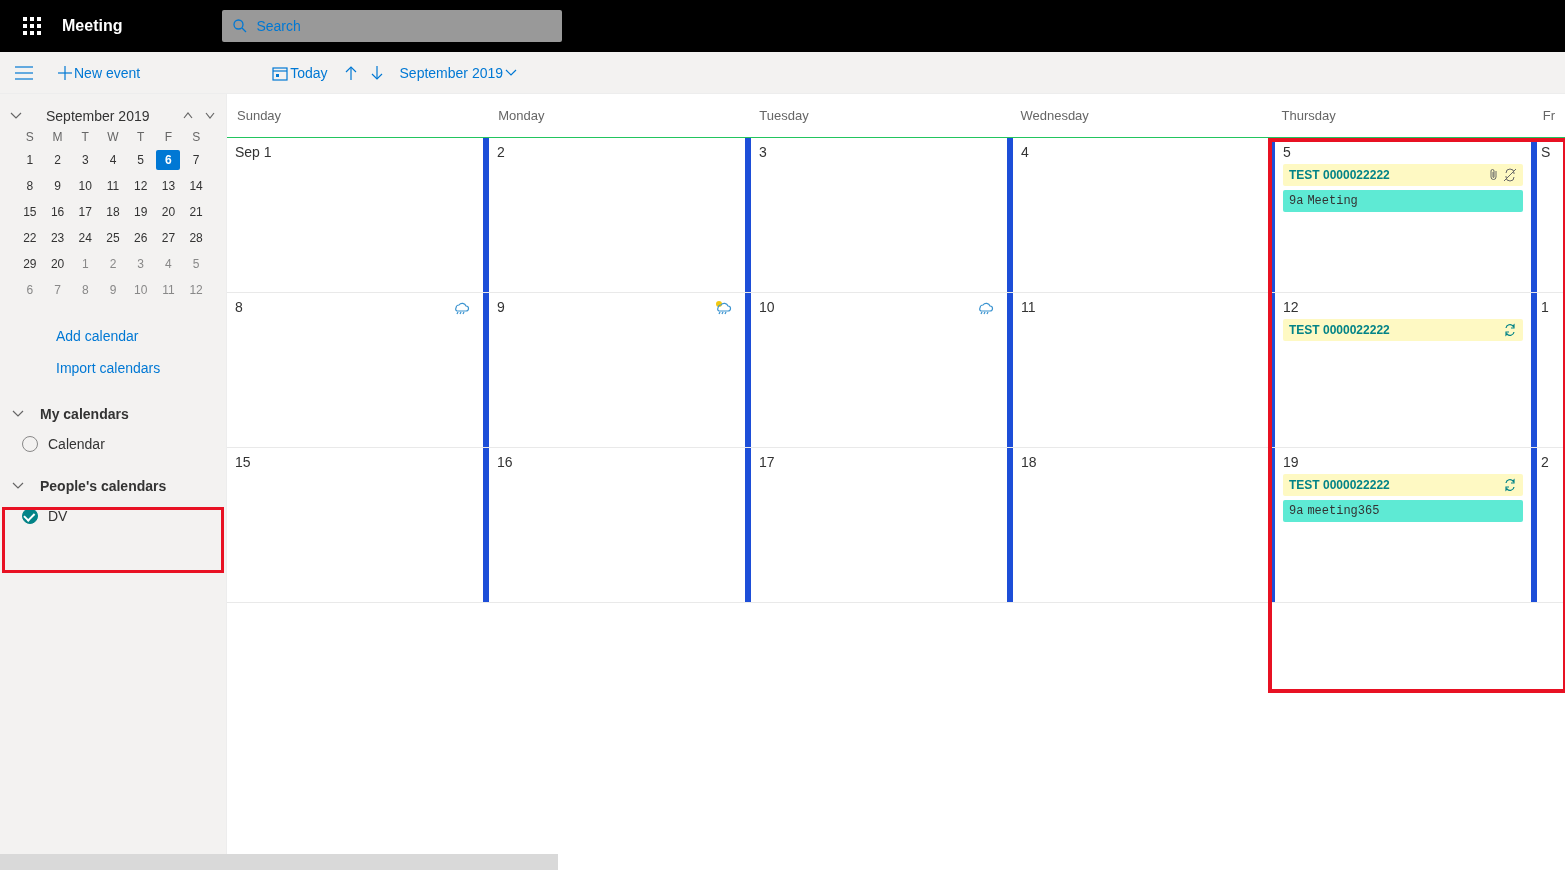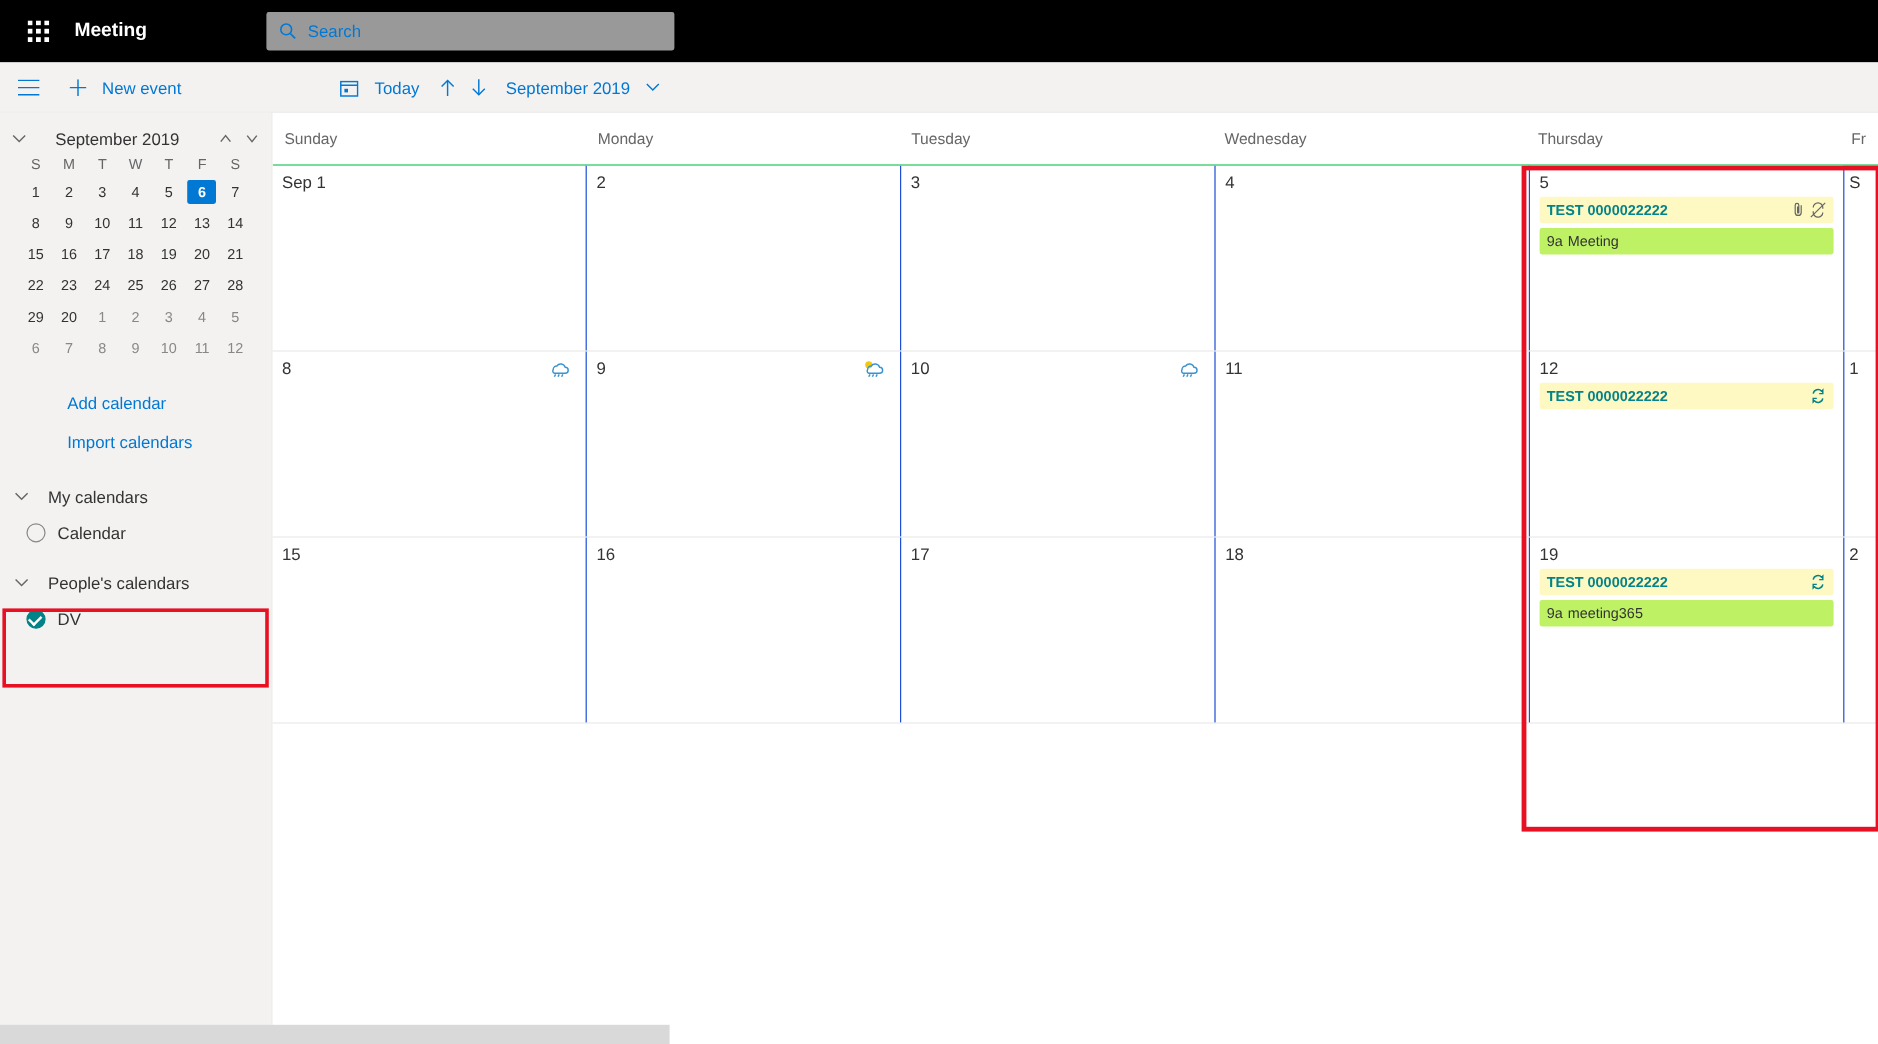--- a/index.html
+++ b/index.html
@@ -12,67 +12,67 @@
   .waffle svg { width: 18px; height: 18px; }
   .app-title { font-weight: 600; font-size: 16px; margin-left: 6px; margin-right: 100px; }
   .search-wrap { width: 340px; height: 32px; background: #999; border-radius: 2px; display: flex; align-items: center; padding: 0 10px; }
   .search-wrap .search-icon { color: #0078d4; margin-right: 8px; display: flex; }
   .search-input { flex: 1; background: transparent; border: none; outline: none; font-size: 14px; color: #444; }
   .search-input::placeholder { color: #0078d4; }
 
   
   .toolbar { height: 42px; background: #f3f2f1; display: flex; align-items: center; border-bottom: 1px solid #ededed; }
   .hamburger { width: 48px; height: 42px; display: flex; align-items: center; justify-content: center; color: #0078d4; cursor: pointer; }
-  .tb-btn { display: flex; align-items: center; height: 42px; padding: 0 10px; color: #0078d4; cursor: pointer; gap: 13px; font-size: 14px; }
+  .tb-btn { display: flex; align-items: center; height: 42px; padding: 0 10px; color: #0078d4; cursor: pointer; gap: 2px; font-size: 14px; }
   .tb-gap { width: 112px; }
 
   
   .main { display: flex; height: calc(100% - 94px); }
   .sidebar { width: 227px; background: #f3f2f1; border-right: 1px solid #ededed; padding: 10px 0 0 0; overflow: hidden; position: relative; }
   .content { flex: 1; display: flex; flex-direction: column; overflow: hidden; }
 
   
   .mini-header { display: flex; align-items: center; padding: 4px 10px 6px 10px; gap: 6px; }
   .mini-header .chev { color: #666; cursor: pointer; }
   .mini-title { font-size: 14px; color: #333; flex: 0 0 auto; margin-left: 18px; }
   .mini-nav { margin-left: auto; display: flex; gap: 10px; color: #666; }
   .mini-grid { display: grid; grid-template-columns: repeat(7, 1fr); padding: 0 16px; row-gap: 6px; column-gap: 0; }
   .mini-dow { font-size: 12px; color: #666; text-align: center; }
   .mini-day { font-size: 12px; text-align: center; width: 24px; height: 20px; line-height: 20px; margin: 0 auto; cursor: pointer; color: #333; border-radius: 2px; }
   .mini-day.other { color: #888; }
   .mini-day.today { background: #0078d4; color: #fff; font-weight: 600; }
 
   .side-link { padding: 10px 14px 6px 56px; color: #0078d4; cursor: pointer; font-size: 14px; }
 
-  .cal-group-hdr { display: flex; align-items: center; padding: 10px 12px 8px 12px; gap: 10px; font-weight: 400; font-size: 14px; cursor: pointer; }
+  .cal-group-hdr { display: flex; align-items: center; padding: 10px 12px 8px 12px; gap: 10px; font-weight: 700; font-size: 14px; cursor: pointer; }
   .cal-group-hdr .chev { width: 18px; text-align: center; color: #666; }
   .cal-item { display: flex; align-items: center; gap: 10px; padding: 6px 12px 6px 22px; cursor: pointer; }
   .cal-dot { width: 16px; height: 16px; border-radius: 50%; border: 1px solid #888; display: flex; align-items: center; justify-content: center; }
   .cal-dot.checked { background: #038387; border-color: #038387; }
   .cal-dot.checked::after { content: ""; width: 8px; height: 5px; border-left: 2px solid #fff; border-bottom: 2px solid #fff; transform: rotate(-45deg) translate(0px,-1px); }
 
   
   .hl-box1 { position: absolute; border: 3px solid #e81123; left: 2px; top: 413px; width: 222px; height: 66px; pointer-events: none; }
 
   
   .grid-headers { display: flex; height: 44px; border-bottom: 1px solid #22c55e; }
   .col-hdr { flex: 1; padding: 14px 10px 0 10px; font-size: 13px; color: #666; }
 
   .grid-body { position: relative; flex: 1; overflow: hidden; }
   .grid-rows { position: relative; }
   .grid-row { display: flex; border-bottom: 1px solid #e9e9e9; }
-  .cell { flex: 1; min-height: 154px; padding: 6px 8px; position: relative; border-right: 1px solid #1d4ed8; }
+  .cell { flex: 1; min-height: 154px; padding: 6px 8px; position: relative; border-right: 6px solid #1d4ed8; }
   .cell:last-child { border-right: none; }
   .date-num { font-size: 14px; color: #333; }
   .today-bar { position: absolute; top: 0; left: 0; right: 0; height: 3px; background: #0078d4; }
 
   .event { margin-top: 4px; height: 22px; display: flex; align-items: center; padding: 0 6px; font-size: 12px; border-radius: 2px; }
   .event.test { background: #fef9c3; color: #038387; font-weight: 600; justify-content: space-between; }
   .event.test .ev-icons { display: flex; gap: 4px; color: #666; }
-  .event.filled { background: #bef264; color: #333; }
+  .event.filled { background: #5eead4; color: #333; font-family: Liberation Mono, monospace; }
   .event.filled .prefix { font-weight: 400; margin-right: 4px; }
   .event.recur .ev-icons { color: #038387; }
 
   .weather-icon { position: absolute; top: 6px; right: 12px; color: #3a93d0; }
 
   .hl-box2 { position: absolute; border: 4px solid #e81123; pointer-events: none; z-index: 5; }
 
   
   .bottom-strip { position: fixed; left: 0; bottom: 0; width: 558px; height: 16px; background: #d9d9d9; }
 

